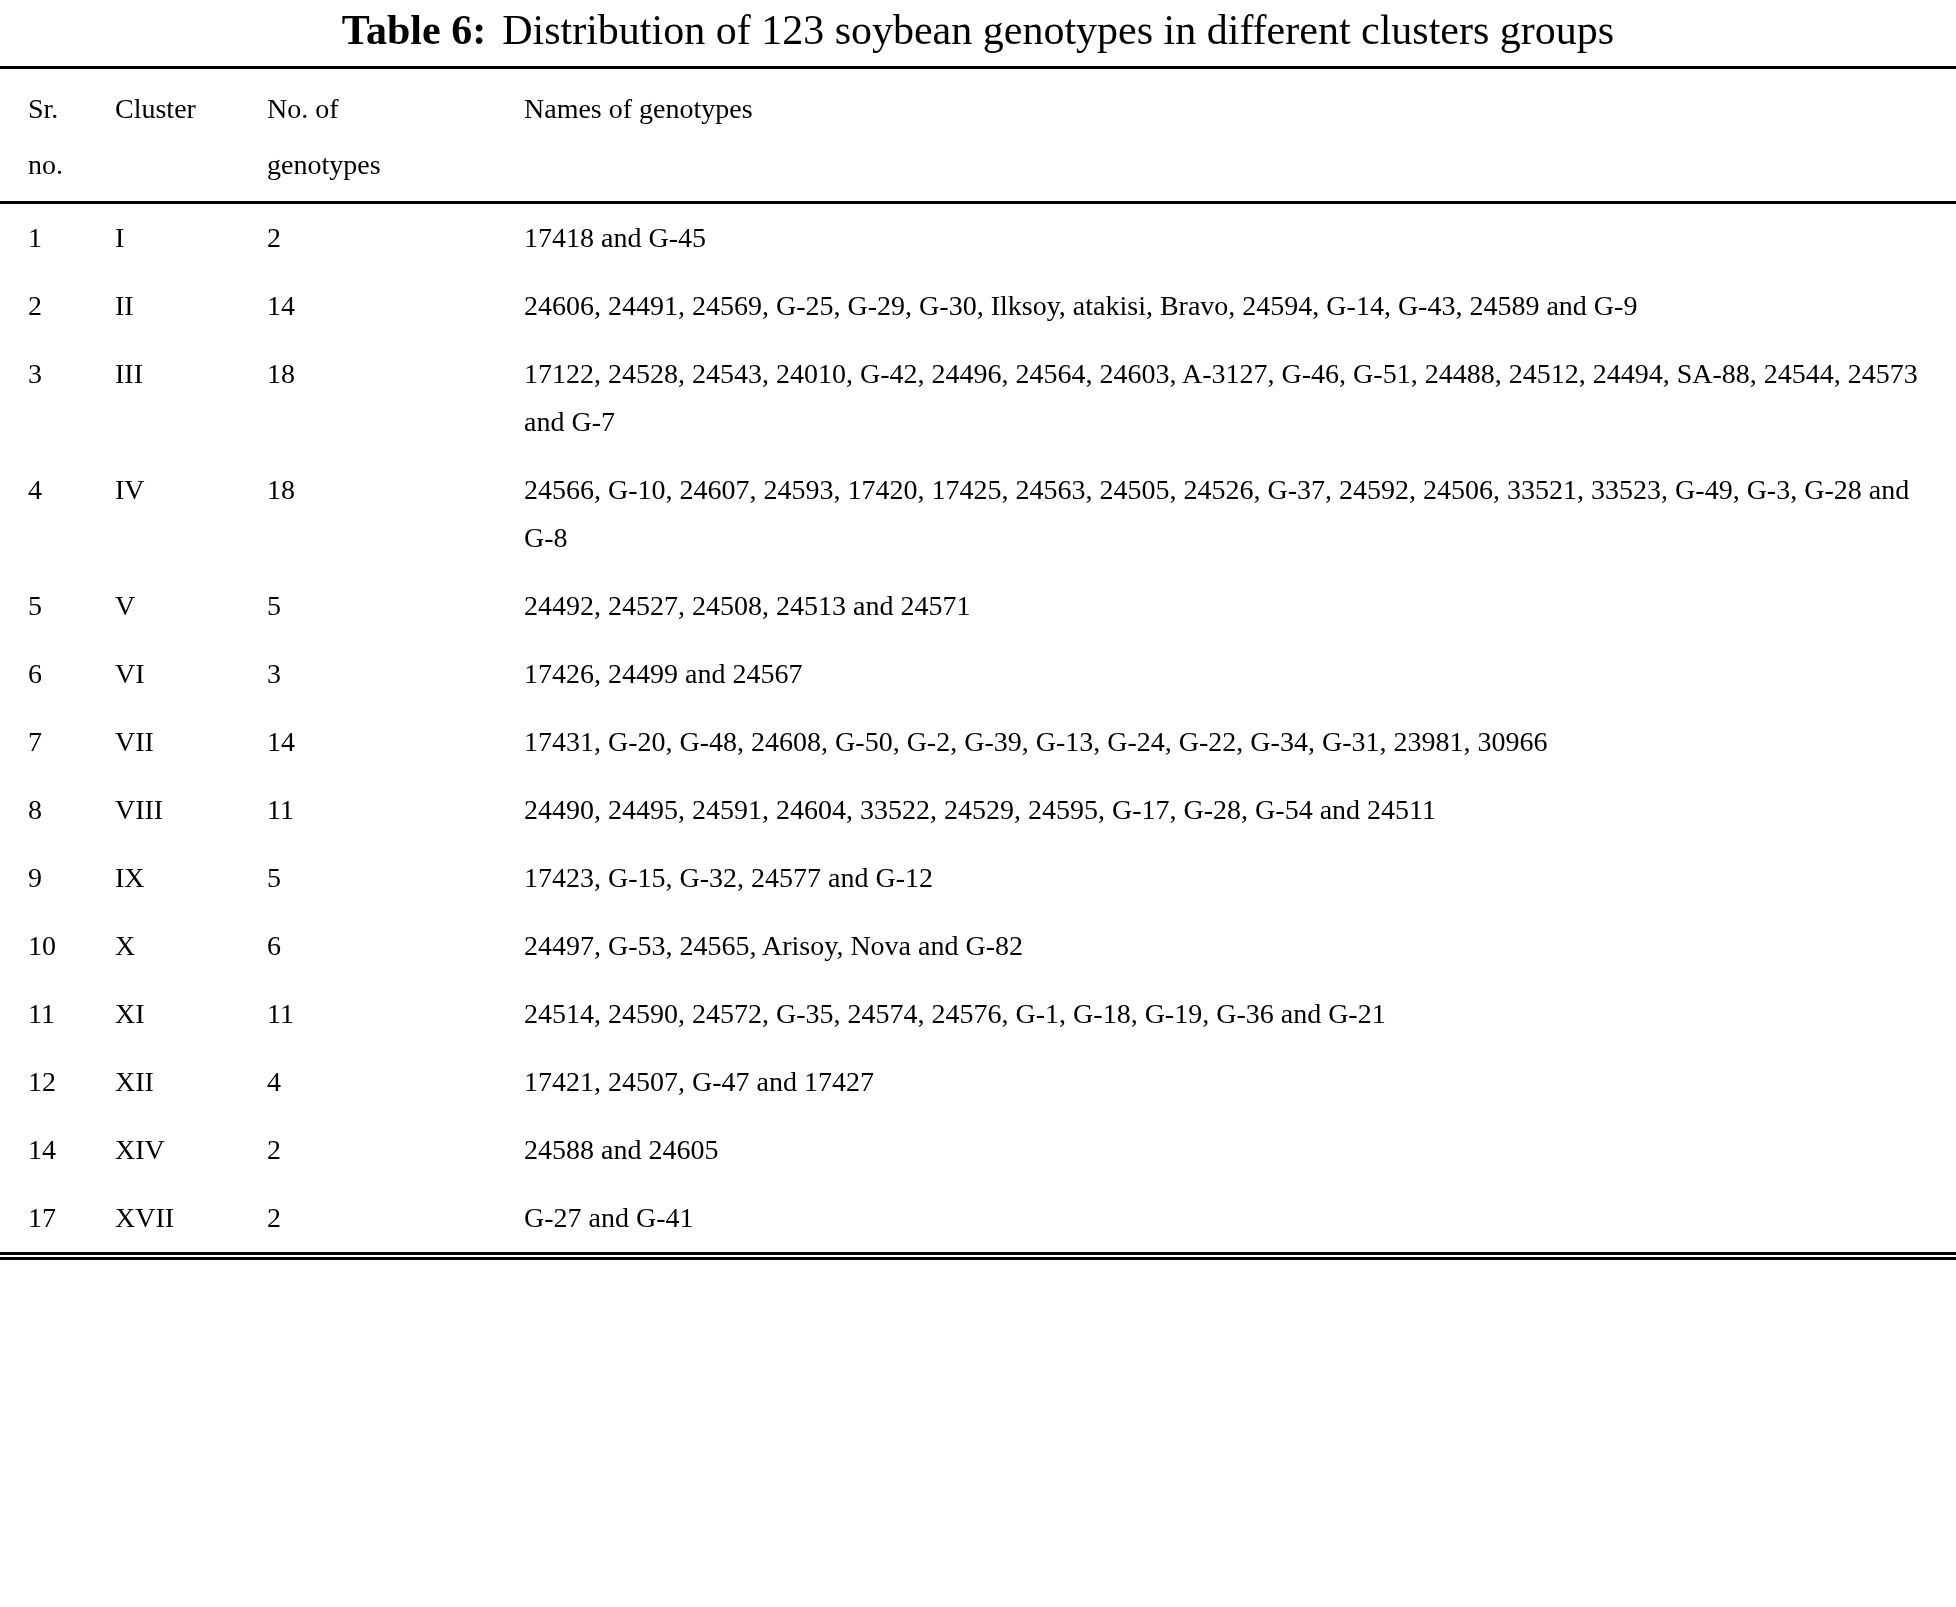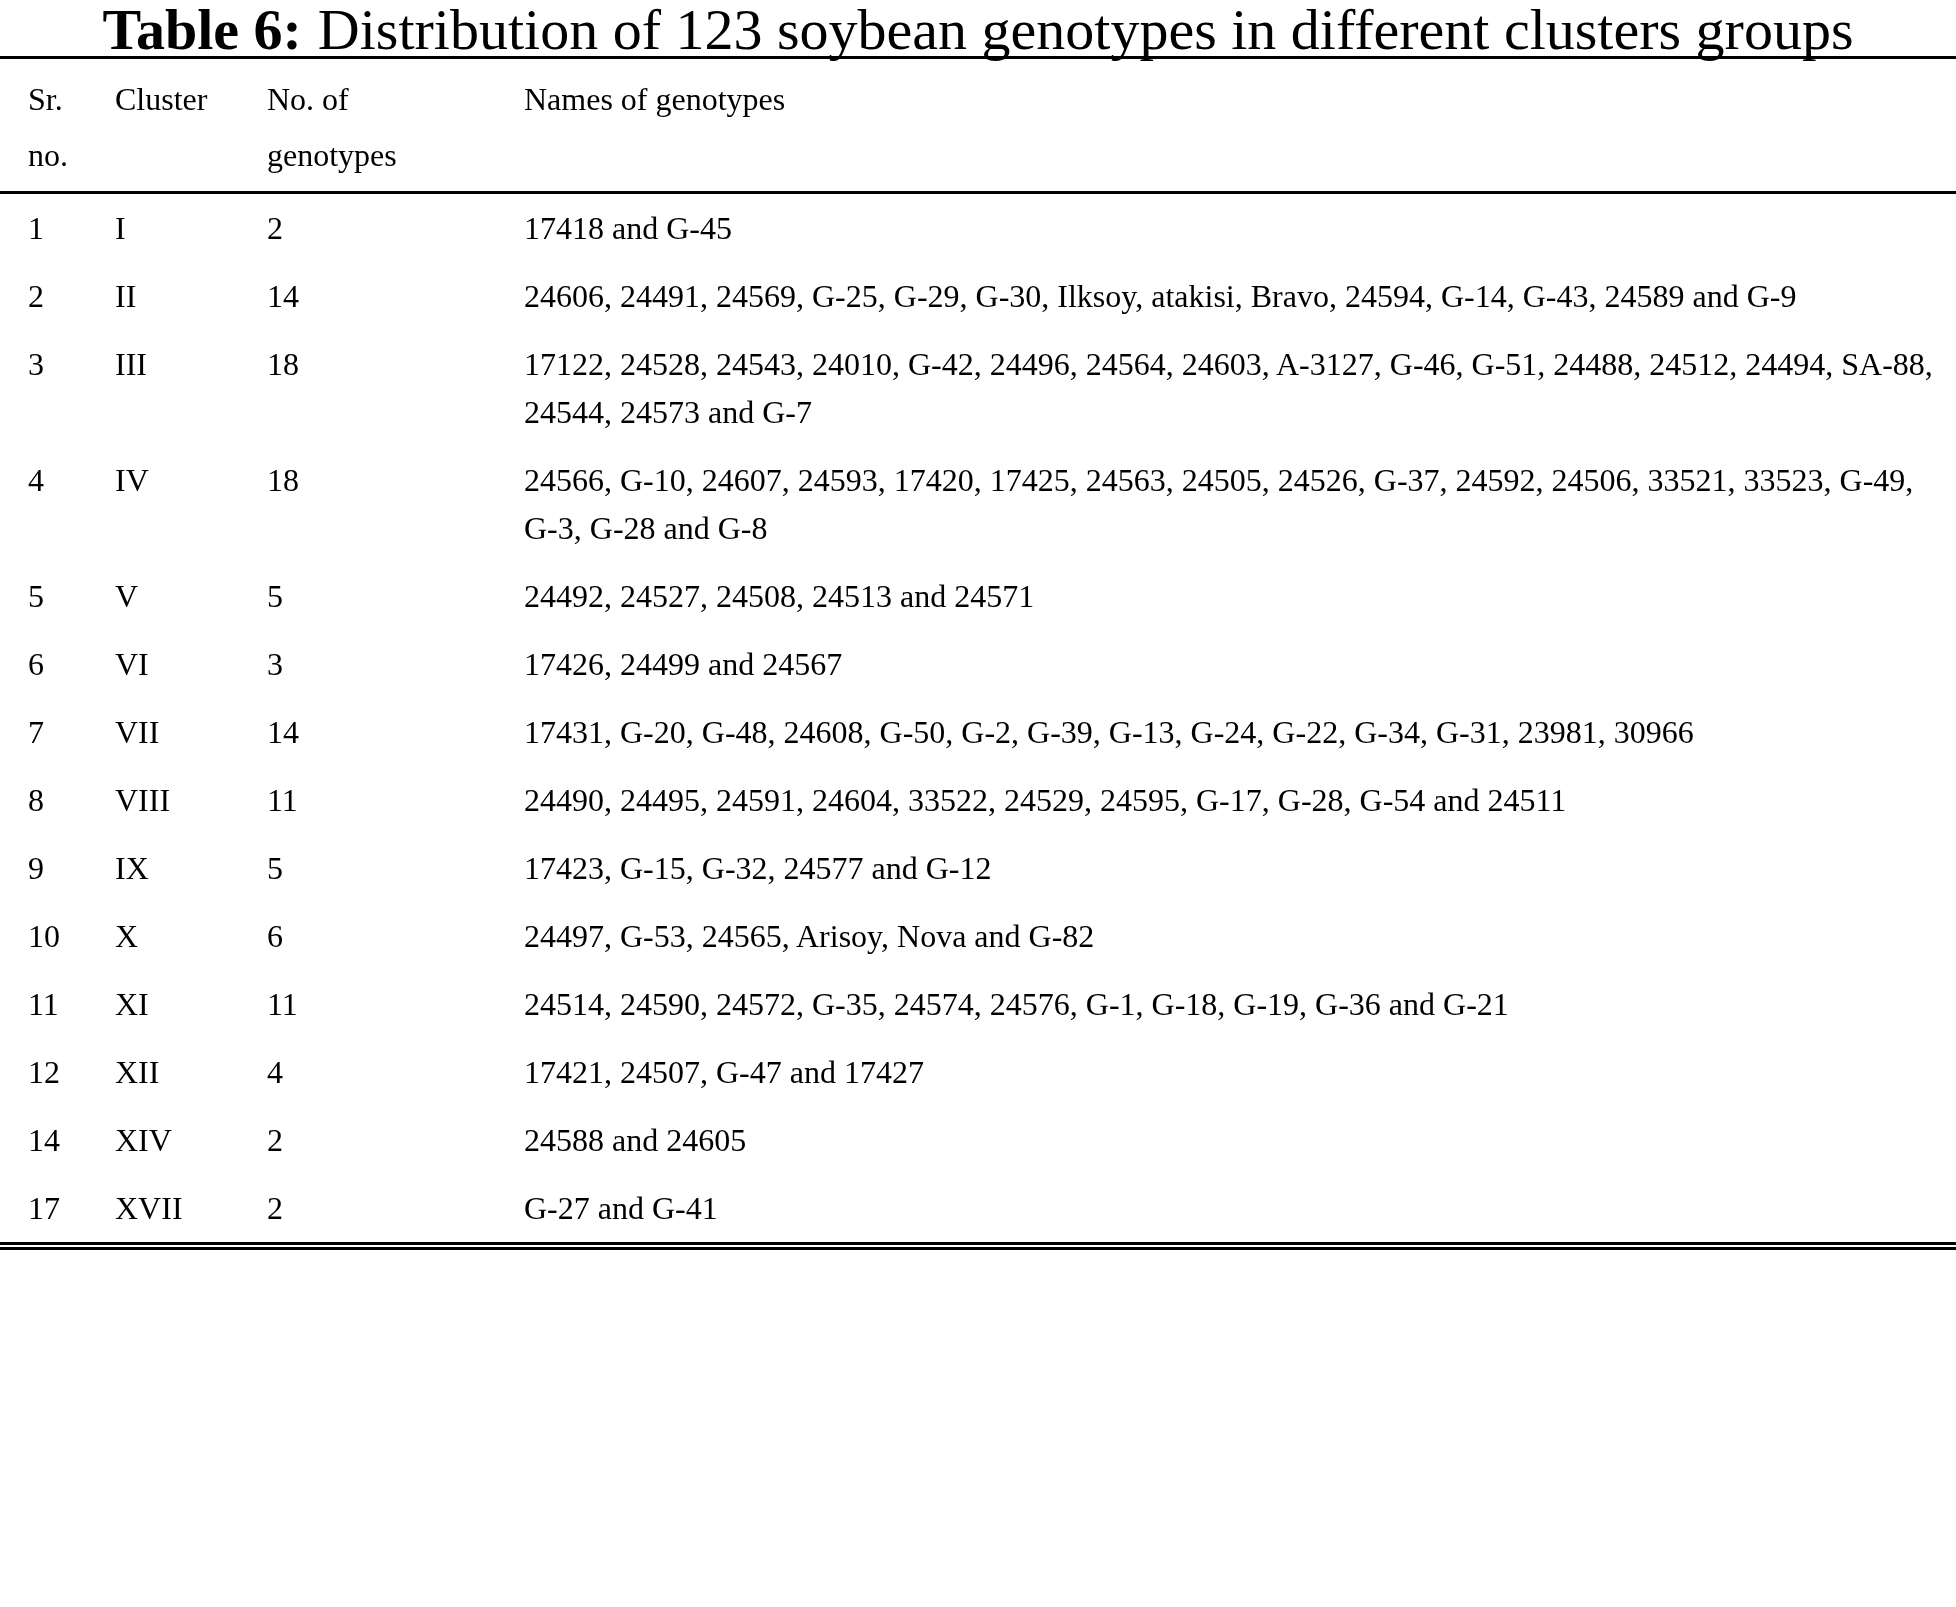--- a/index.html
+++ b/index.html
@@ -13,38 +13,39 @@
   .page {
     width: 1956px;
     height: 1607px;
     background: #ffffff;
     color: #000000;
     font-family: "Liberation Serif", "DejaVu Serif", serif;
     box-sizing: border-box;
   }
   .caption {
     text-align: center;
-    font-size: 58px;
+    font-size: 42px;
     line-height: 52px;
     margin-top: 4px;
     white-space: nowrap;
   }
   .caption .cap-label {
     font-weight: bold;
   }
   .caption .cap-text {
     margin-left: 16px;
   }
   table.cluster-table {
     width: 1956px;
     border-collapse: collapse;
     table-layout: fixed;
+    margin-top: 10px;
     border-top: 3px solid #000000;
     border-bottom: 8px double #000000;
-    font-size: 32px;
+    font-size: 28px;
     color: #000000;
   }
   col.c-sr     { width: 115px; }
   col.c-clu    { width: 152px; }
   col.c-cnt    { width: 257px; }
   col.c-names  { width: auto;  }
   thead th {
     font-weight: normal;
     text-align: left;
     vertical-align: top;

